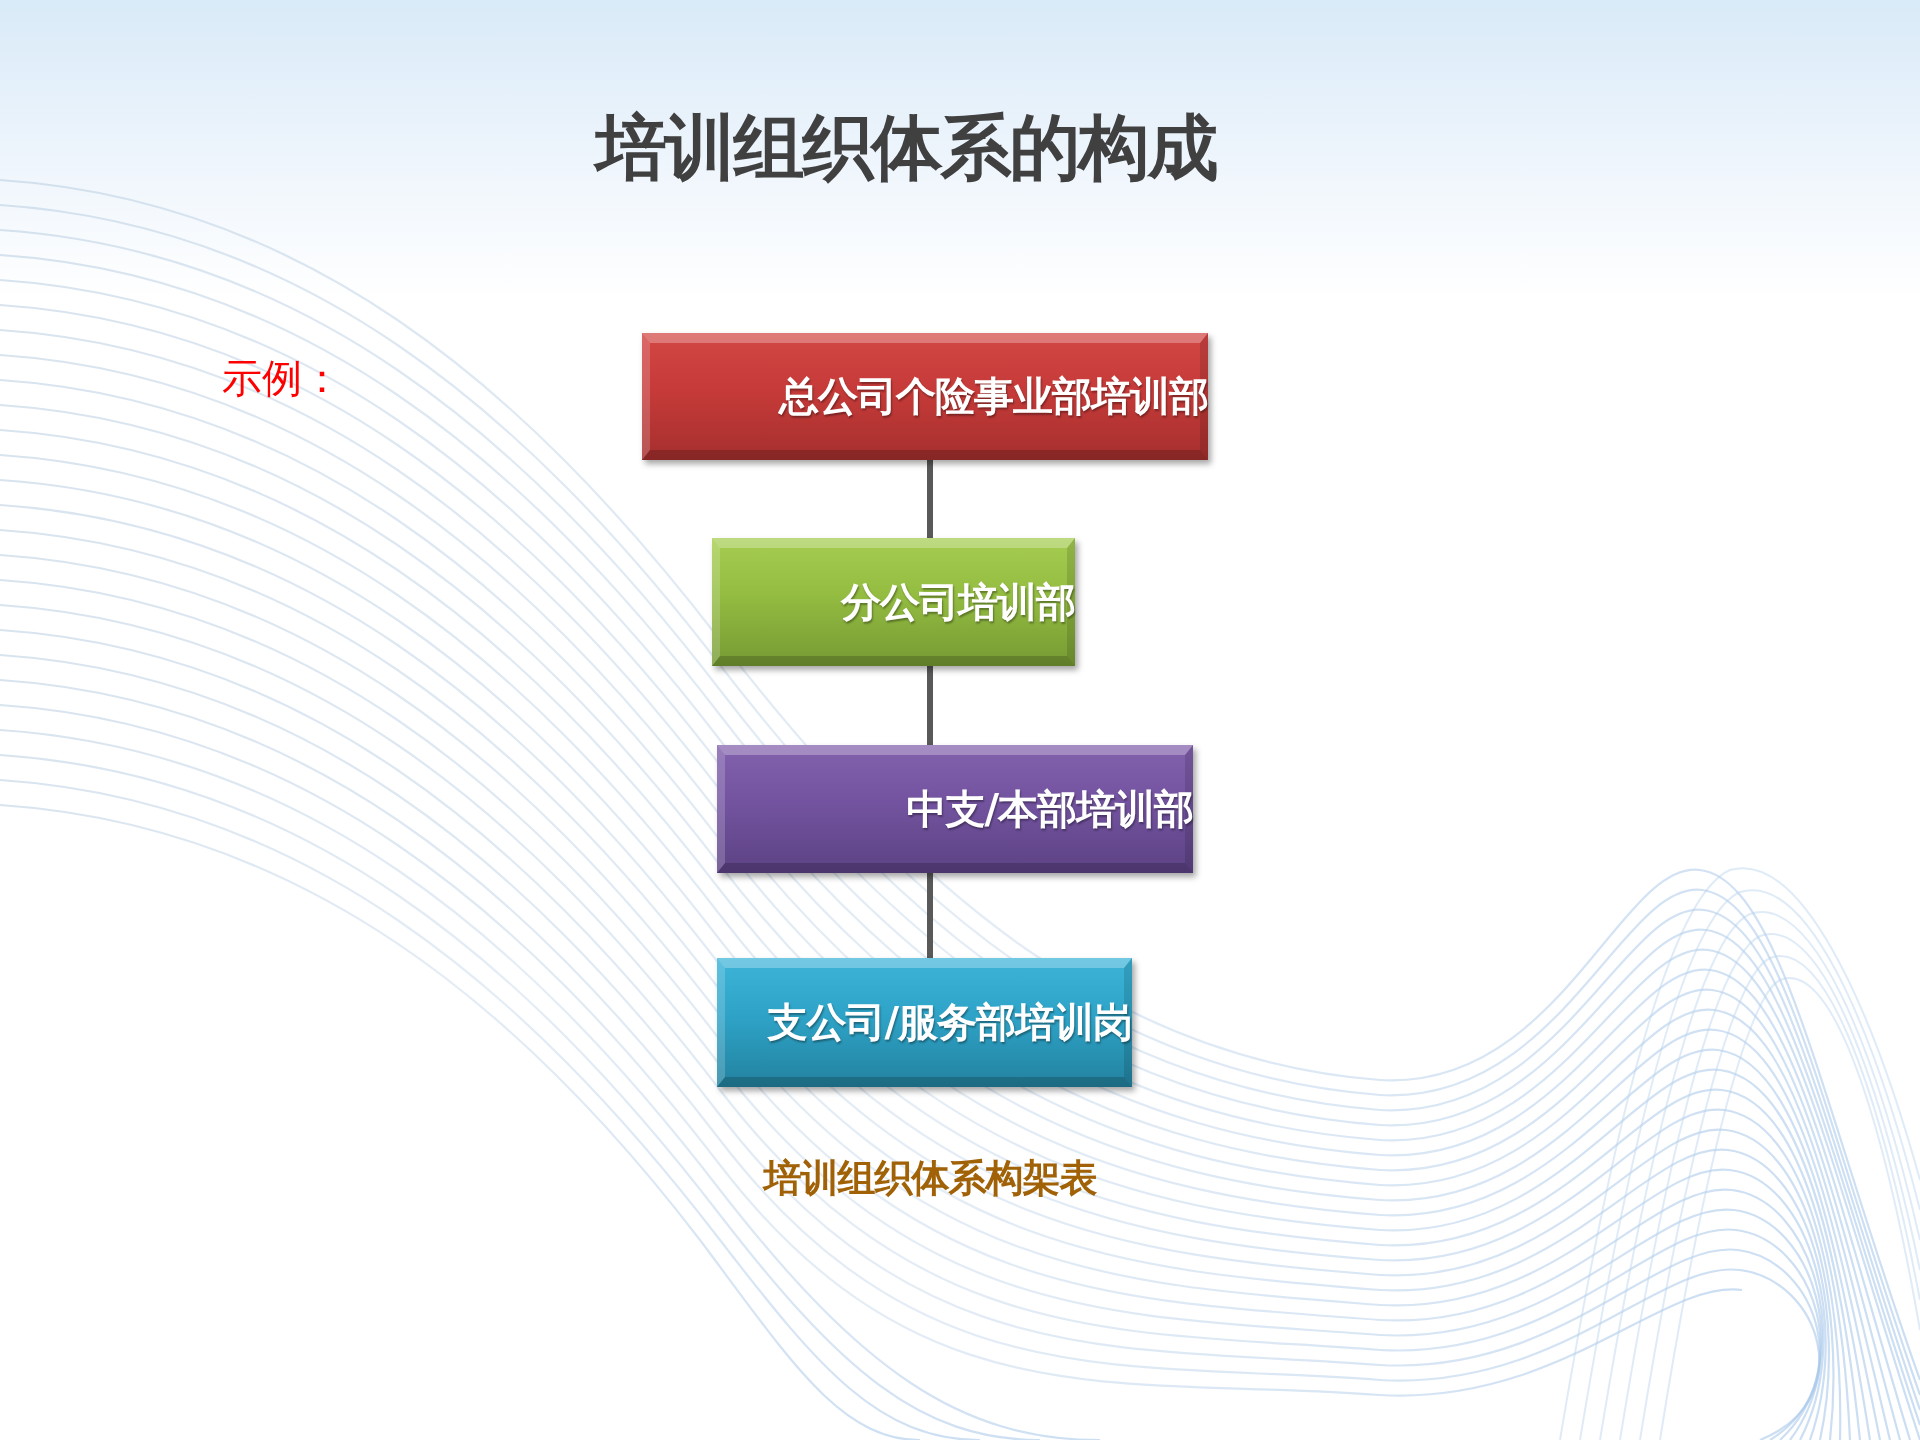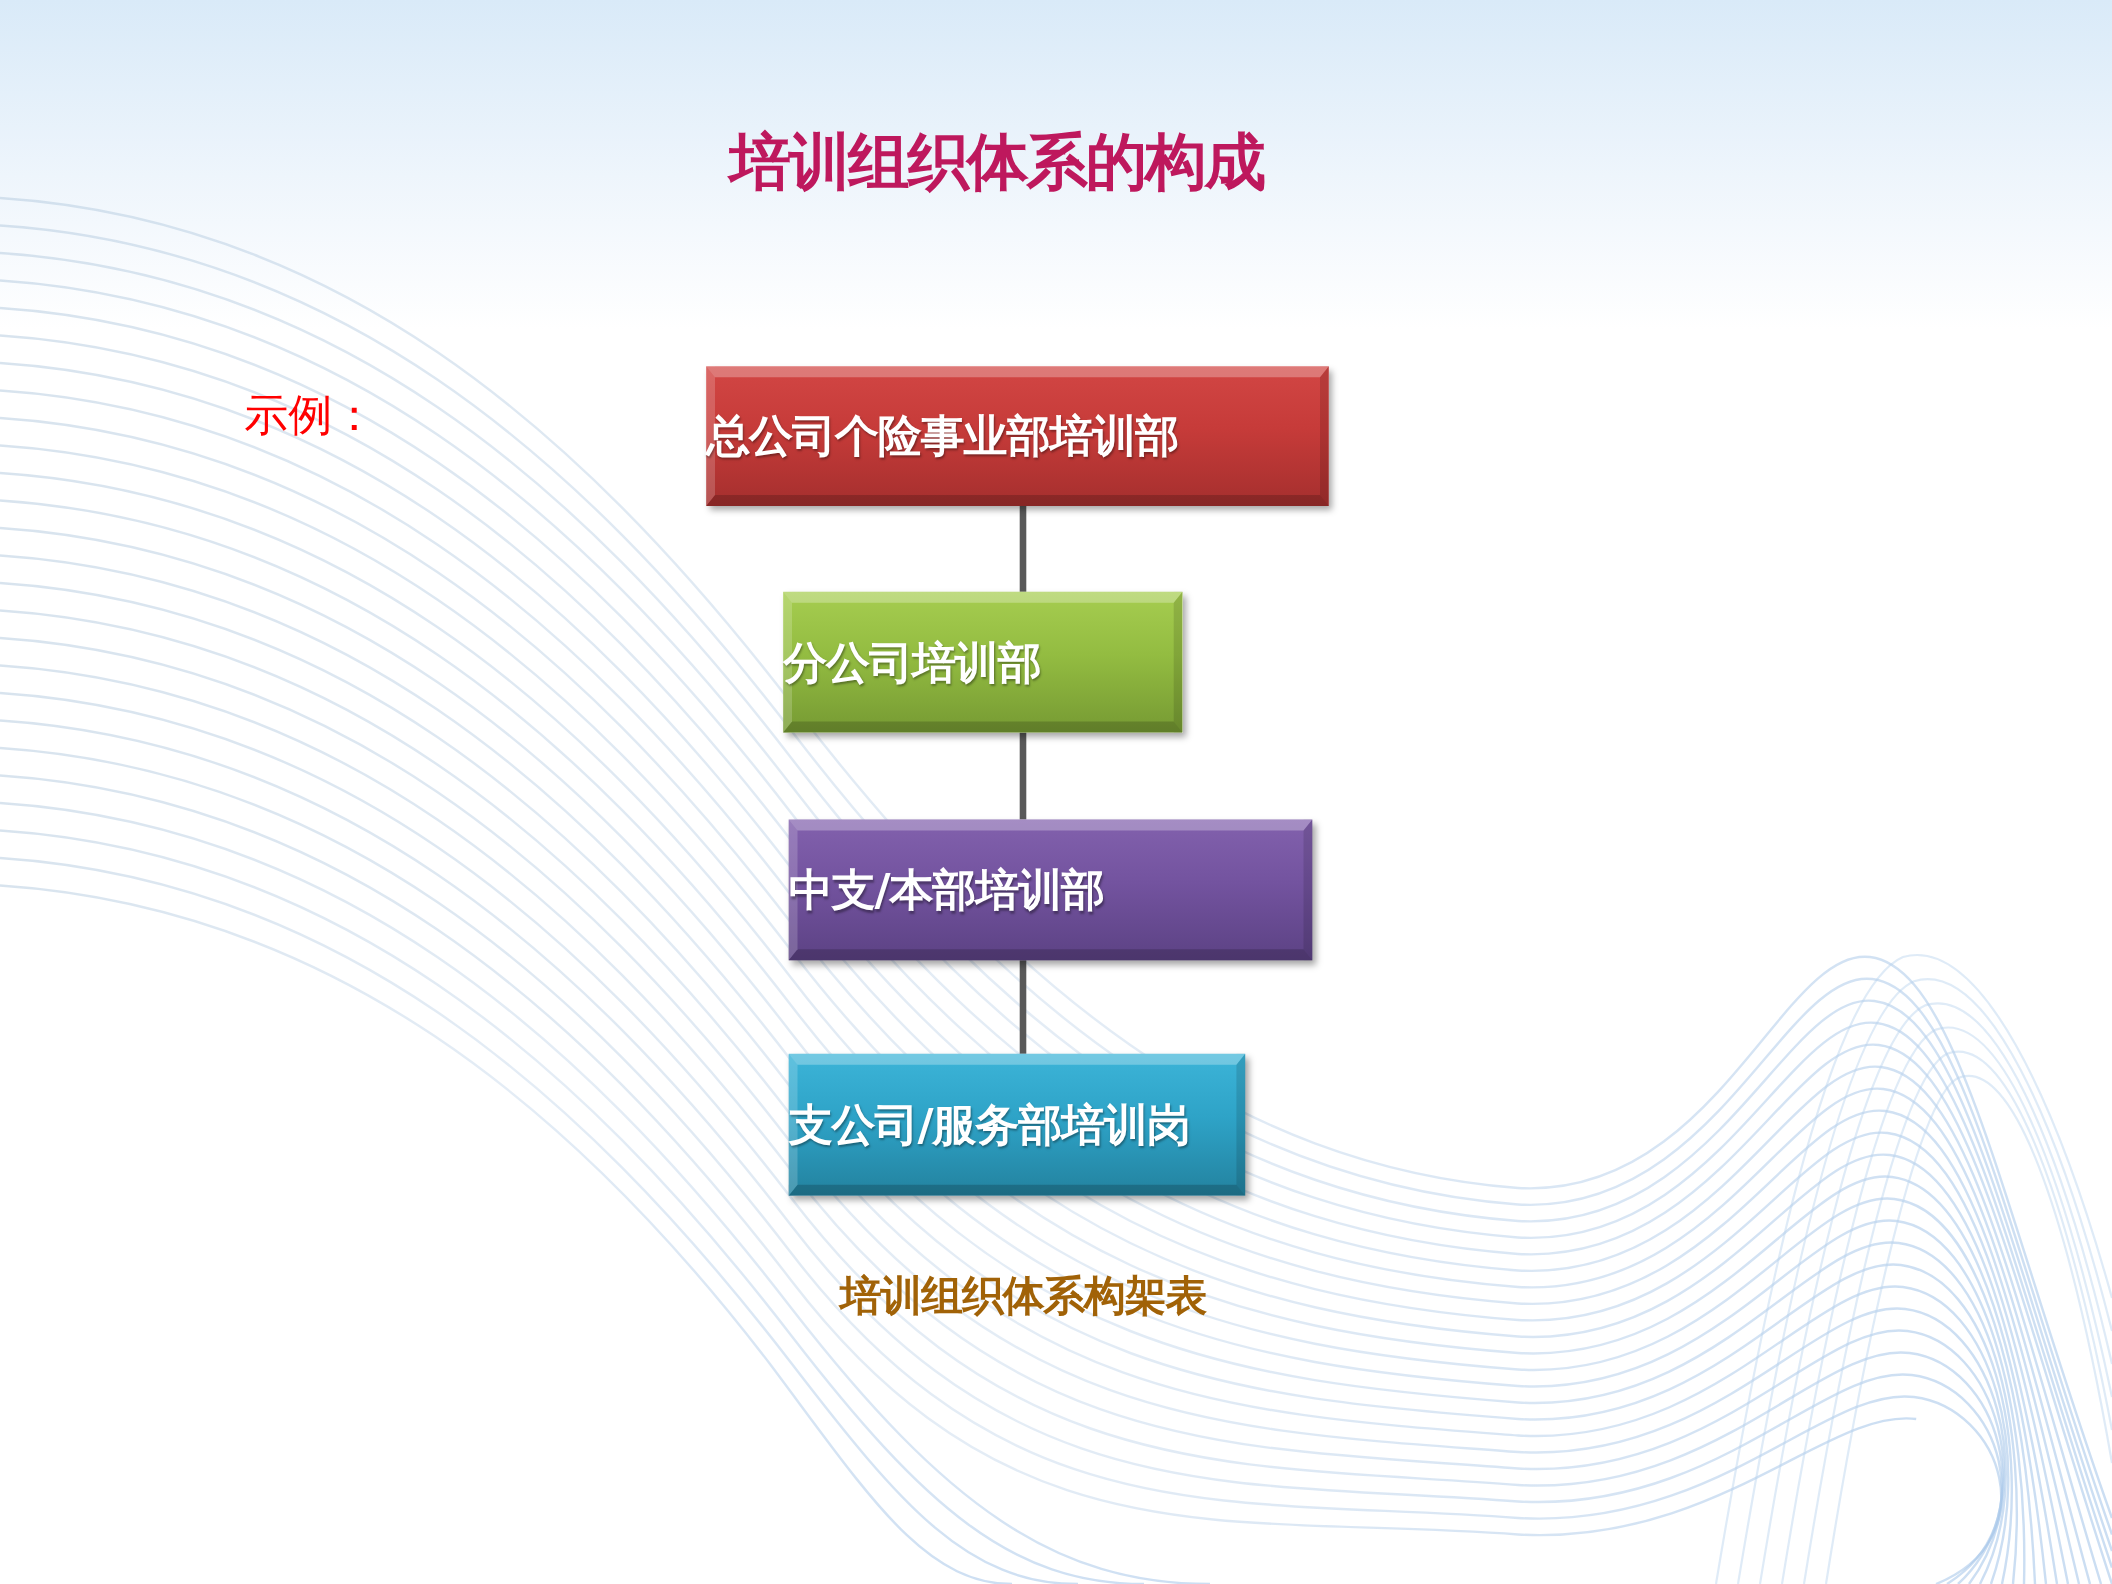--- a/index.html
+++ b/index.html
@@ -19,43 +19,43 @@
       left: 0; top: 0;
       width: 1920px; height: 1440px;
       z-index: 0;
     }
     .title {
       position: absolute;
       left: 0;
       width: 1812px;
       top: 98px;
       text-align: center;
-      font-size: 56px;
+      font-size: 71px;
       font-weight: bold;
-      color: #be185d;
+      color: #404040;
       letter-spacing: -2px;
       line-height: 100px;
       z-index: 2;
     }
     .example-label {
       position: absolute;
       left: 222px;
       top: 352px;
       font-family: "DejaVu Serif", "Liberation Serif", serif;
       font-weight: normal;
       font-size: 40px;
       color: #ff0000;
       line-height: 52px;
       z-index: 2;
     }
     .org-box {
       position: absolute;
       display: flex;
       align-items: center;
-      justify-content: flex-start;
+      justify-content: flex-end;
       color: #ffffff;
       font-weight: bold;
       font-size: 40px;
       letter-spacing: -1px;
       box-sizing: border-box;
       text-shadow: 1px 2px 2px rgba(0,0,0,0.35);
       box-shadow: 3px 4px 6px rgba(0,0,0,0.35);
       z-index: 2;
       white-space: nowrap;
     }

